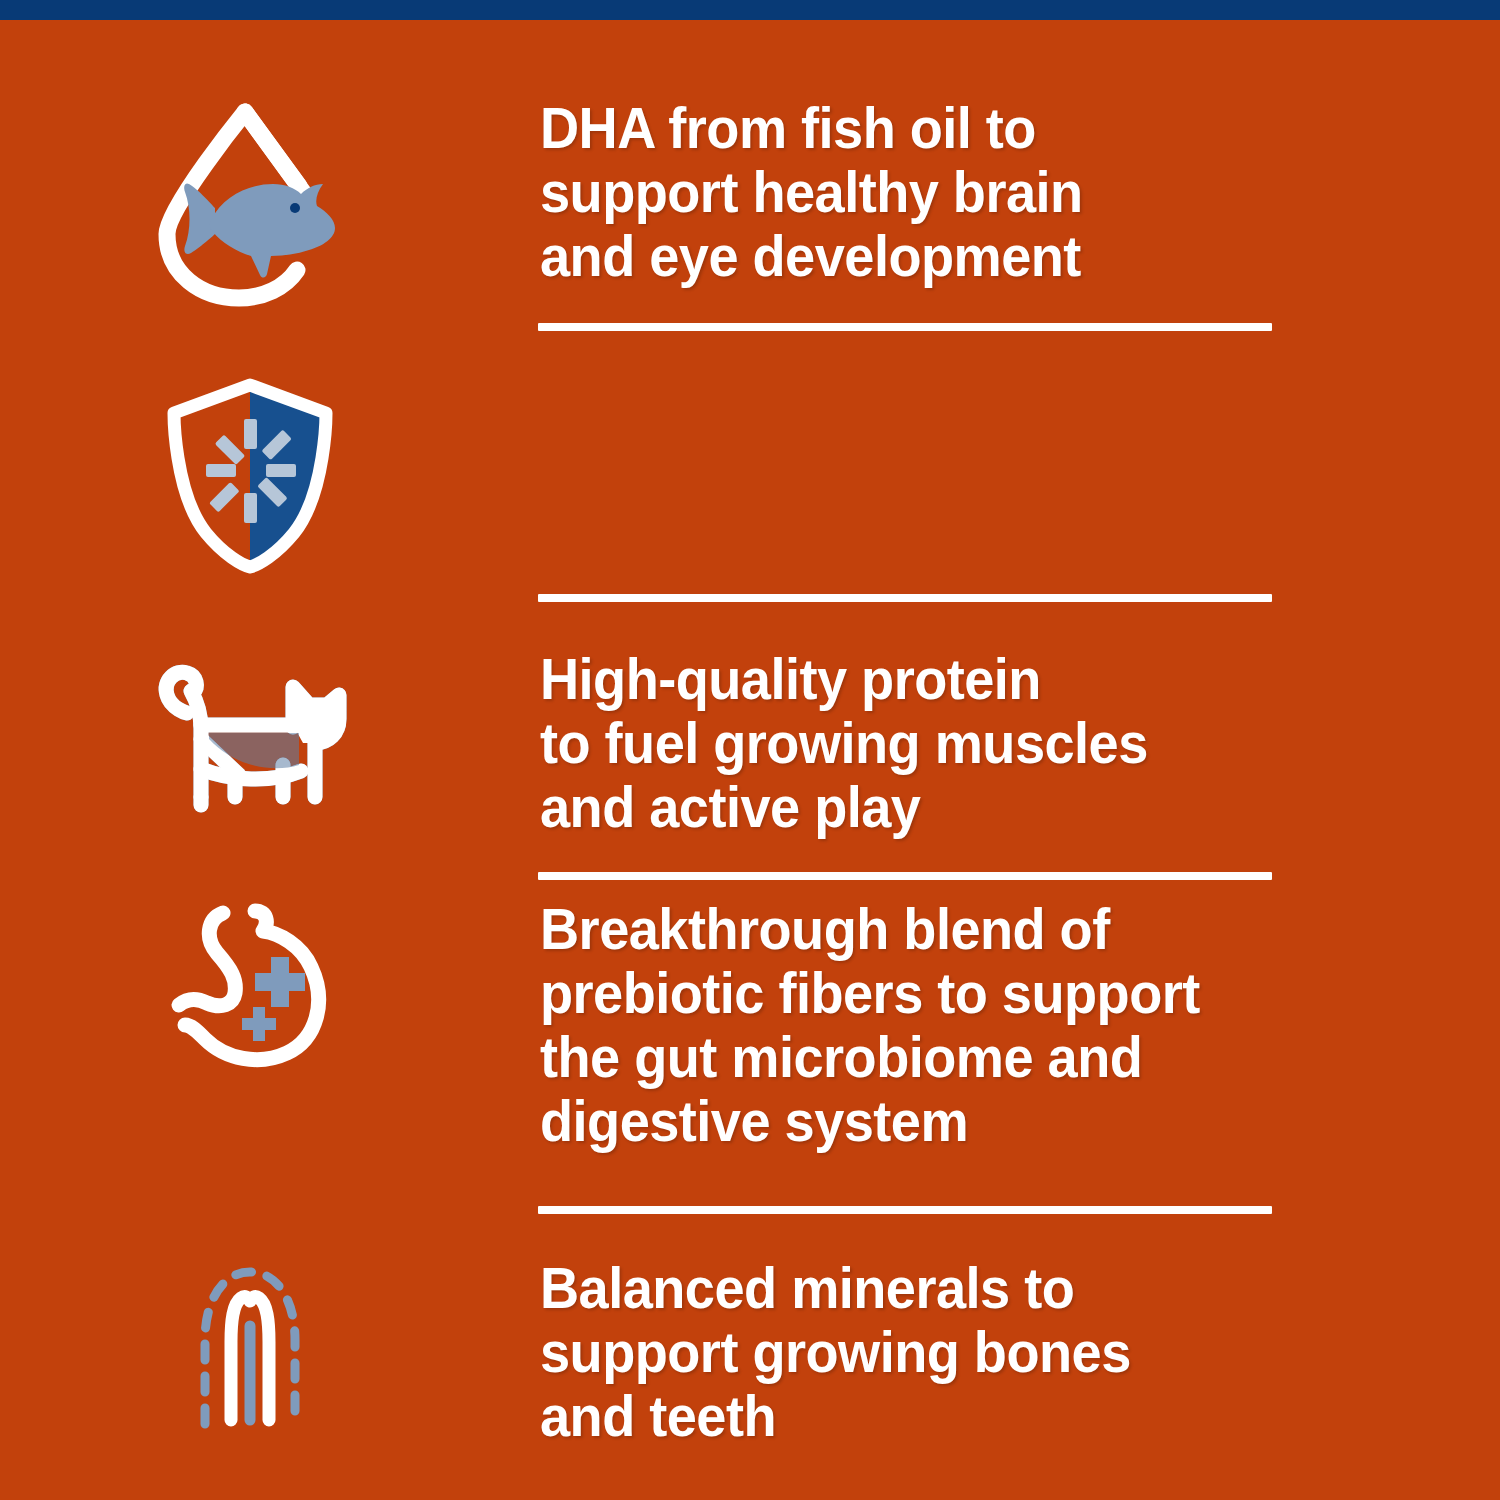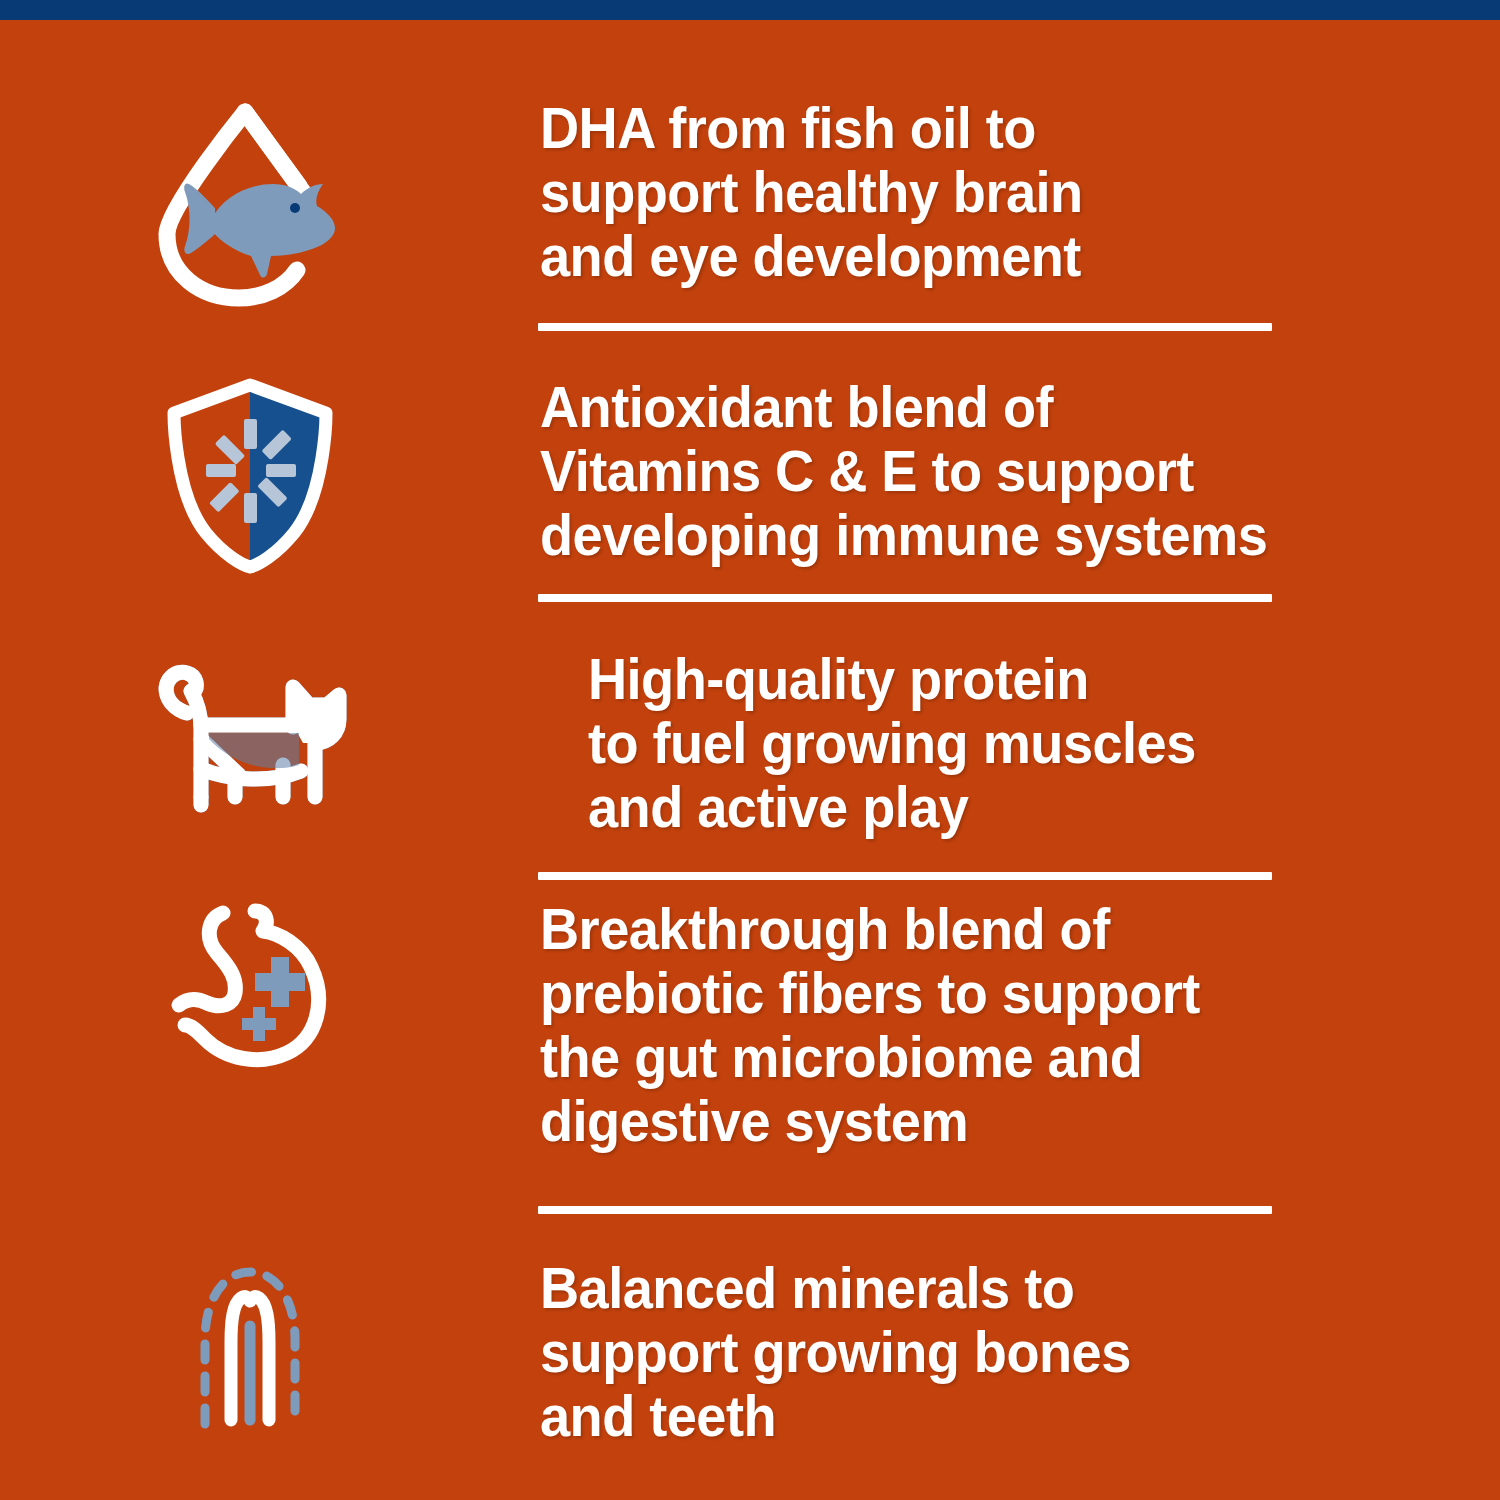--- a/index.html
+++ b/index.html
@@ -70,21 +70,21 @@
     left: 538px;
     width: 734px;
     height: 8px;
     background: #FFFFFF;
     border-radius: 1px;
   }
 
   
   #row-0 { top: 76px; }
   #row-1 { top: 355px; }
-  #row-2 { top: 627px; gap: 48px; }
+  #row-2 { top: 627px; }
   #row-3 { top: 877px; }
   #row-4 { top: 1236px; justify-content: flex-end; }
 
   #div-0 { top: 303px; }
   #div-1 { top: 574px; }
   #div-2 { top: 852px; }
   #div-3 { top: 1186px; }
 </style>
 </head>
 <body style="background: rgb(8, 58, 118);">
@@ -163,25 +163,20 @@
             <rect x="46" y="89" width="30" height="13" rx="2"></rect>
             <rect x="106" y="89" width="30" height="13" rx="2"></rect>
             <rect x="84" y="44" width="13" height="30" rx="2" transform="rotate(45 90.5 96)"></rect>
             <rect x="84" y="118" width="13" height="30" rx="2" transform="rotate(45 90.5 96)"></rect>
             <rect x="46" y="89" width="30" height="13" rx="2" transform="rotate(45 90.5 96)"></rect>
             <rect x="106" y="89" width="30" height="13" rx="2" transform="rotate(45 90.5 96)"></rect>
           </g>
         </svg>
       </span>
     </div>
-    <div class="text-cell">
-      <p class="benefit-text" style="color: rgb(255, 255, 255);">Antioxidant blend of
-Vitamins C &amp; E to support
-developing immune systems</p>
-    </div>
   </div>
 
   <div class="divider" id="div-1" style="background: rgb(255, 255, 255);"></div>
 
   <div class="benefit-row" id="row-2">
     <div class="icon-cell">
       <span class="icon-box">
         <svg width="215" height="175" viewBox="0 0 215 175" xmlns="http://www.w3.org/2000/svg">
           <defs>
             <g id="dogPath">

